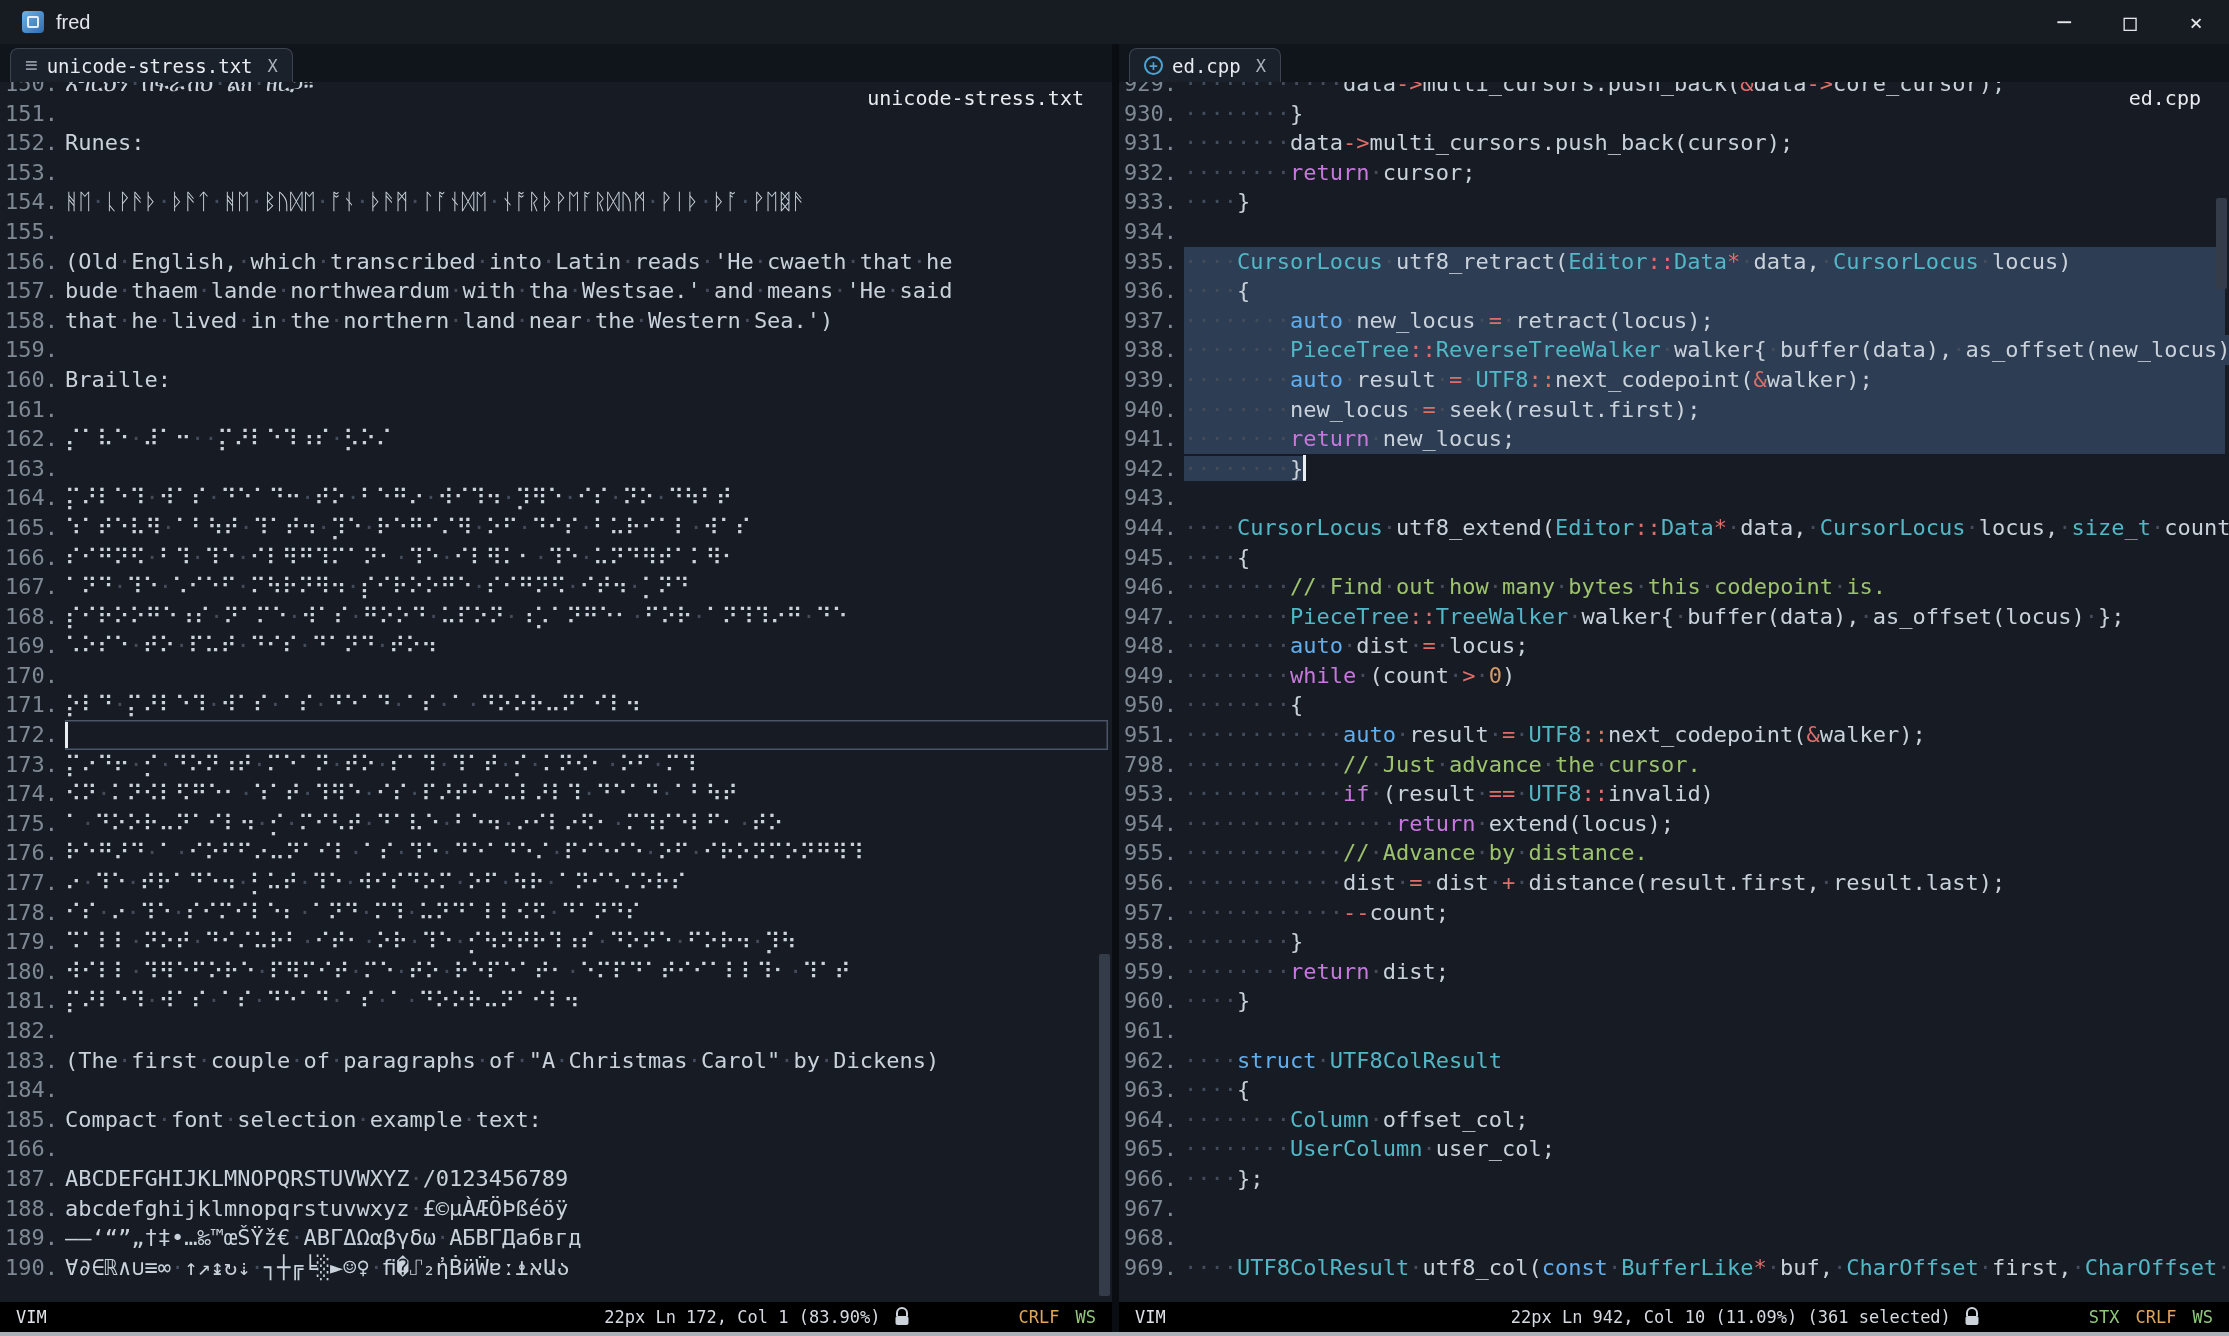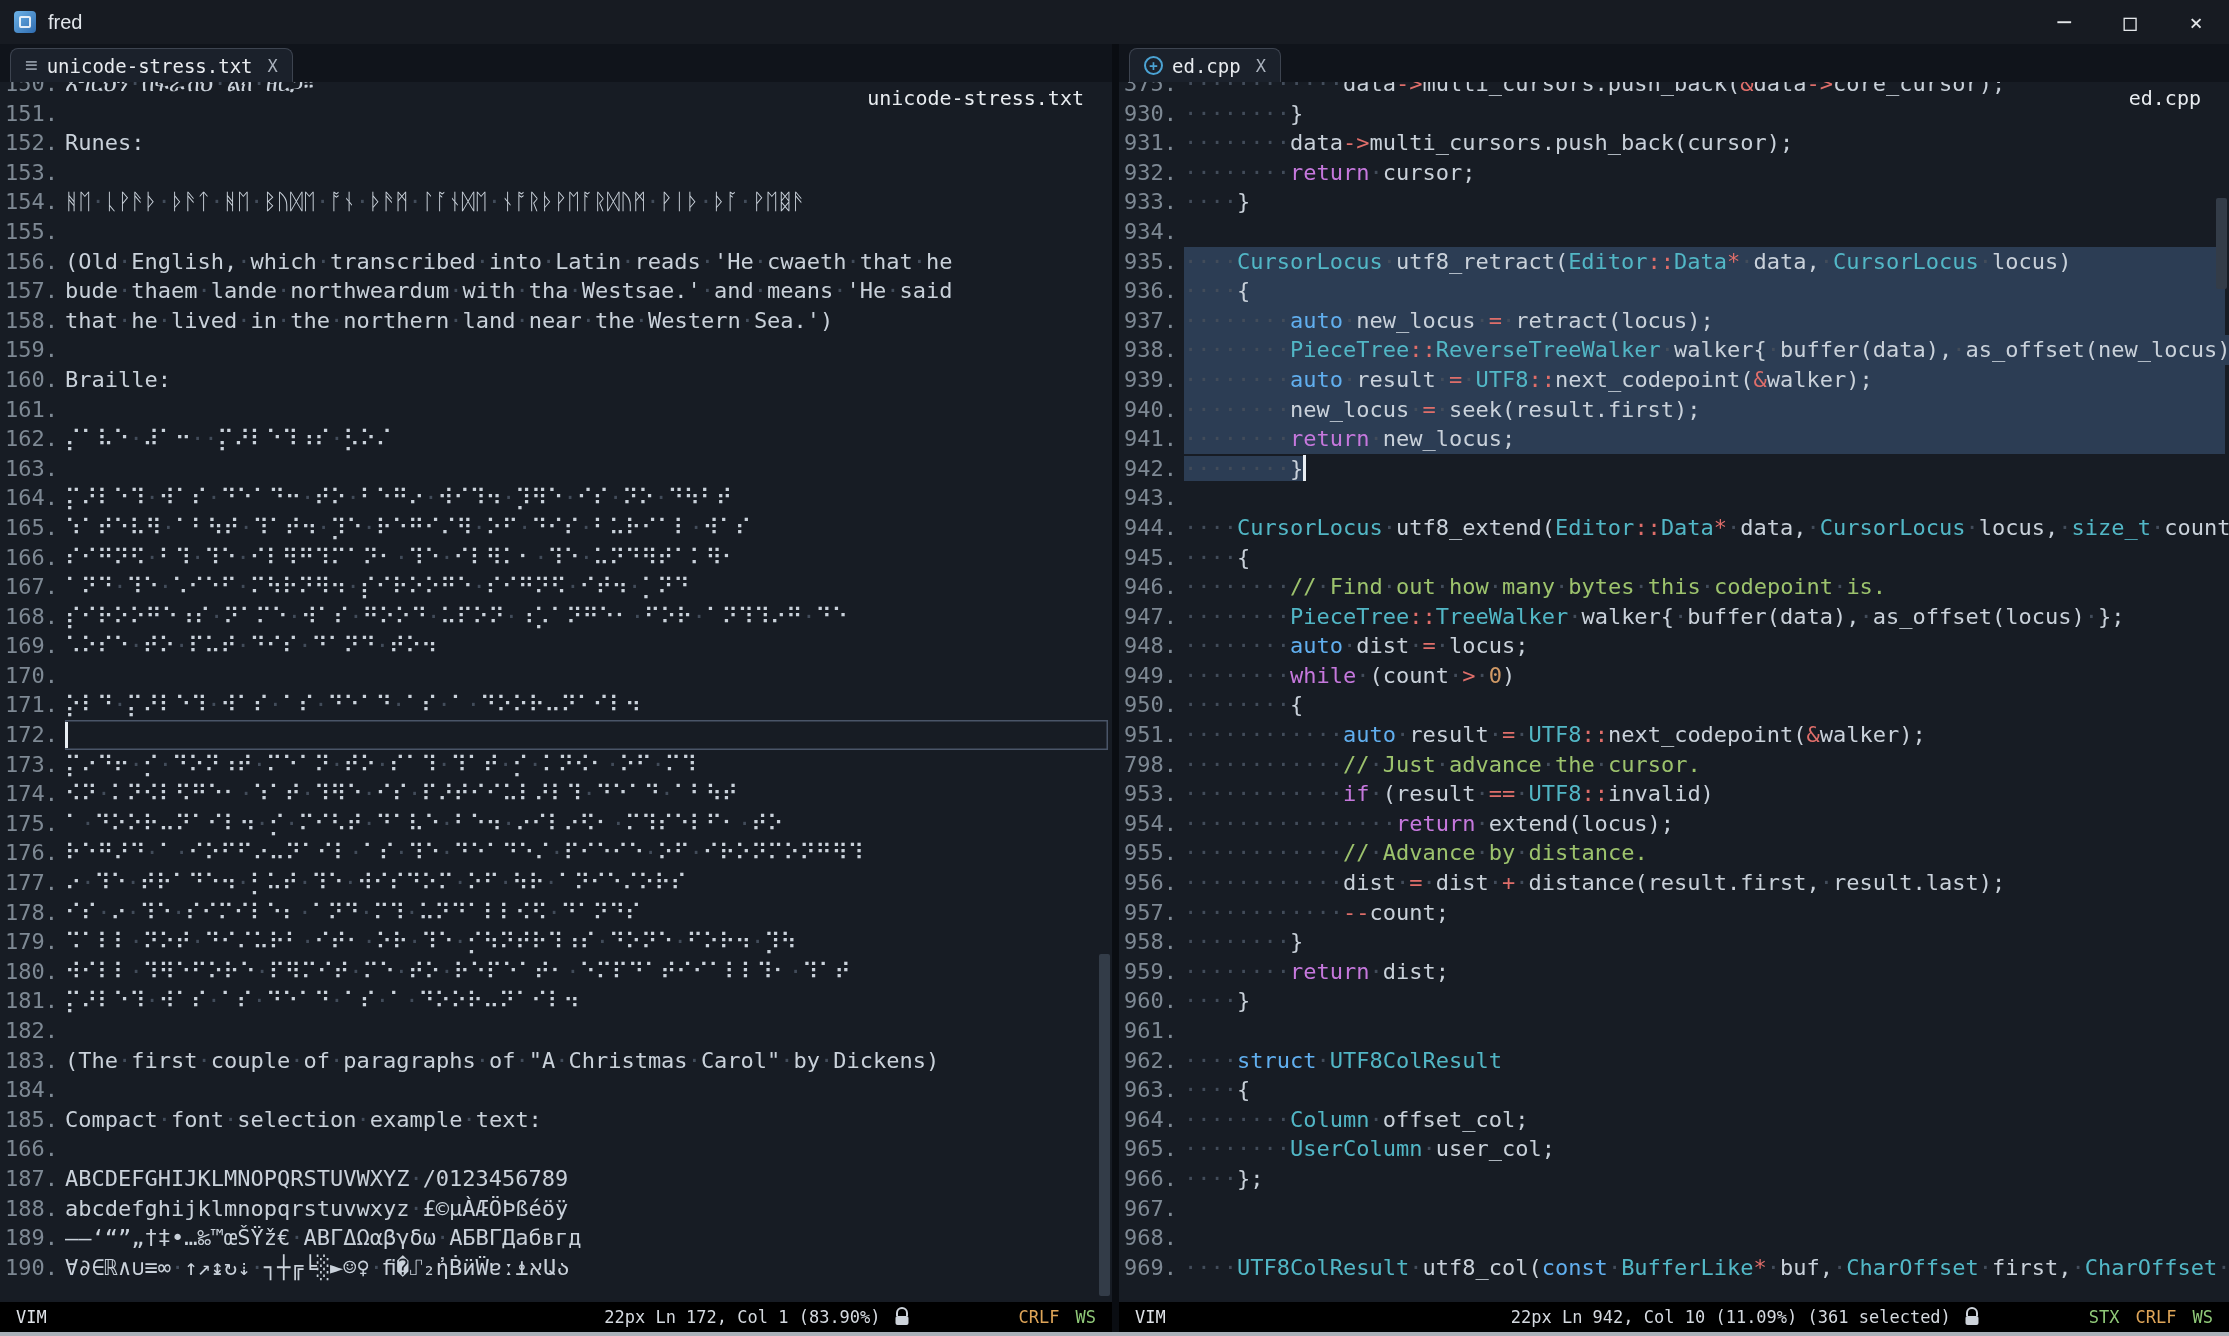--- a/index.html
+++ b/index.html
@@ -1,21 +1,21 @@
 <!DOCTYPE html>
 <html><head>
 <meta charset="utf-8">
 <style>
   *{margin:0;padding:0;box-sizing:border-box}
   html,body{width:2229px;height:1336px;overflow:hidden}
   body{background:#14181f;font-family:"DejaVu Sans Mono","DejaVu Sans",monospace}
   .window{width:100%;height:100%;display:flex;flex-direction:column;background:#171c24}
 
   
-  .titlebar{height:44px;background:#171b22;display:flex;align-items:center;padding-left:14px;flex-shrink:0}
+  .titlebar{height:44px;background:#171b22;display:flex;align-items:center;padding-left:22px;flex-shrink:0}
   .app-icon{width:22px;height:22px;border-radius:4px;background:linear-gradient(135deg,#6db3e8,#2f6cb0);margin-right:12px;position:relative;flex-shrink:0}
   .app-icon::after{content:"";position:absolute;inset:5px;border:2px solid rgba(255,255,255,.85);border-radius:2px}
   .title-text{color:#e2e6eb;font-size:20px;font-family:"Liberation Sans",sans-serif}
   .win-controls{margin-left:auto;display:flex;height:100%}
   .win-btn{width:66px;height:100%;display:flex;align-items:center;justify-content:center;color:#e4e7ea;font-size:22px}
 
   
   .main{flex:1;display:flex;min-height:0}
   .pane{display:flex;flex-direction:column;min-width:0}
   #left-pane{width:1112px;flex-shrink:0}
@@ -159,21 +159,21 @@
     <section class="pane" id="right-pane">
       <div class="tabbar">
         <div class="tab">
           <span class="cpp-icon">+</span>
           <span class="tab-label">ed.cpp</span>
           <span class="tab-close">X</span>
         </div>
       </div>
       <div class="editor">
         <div class="lines" id="right-lines">
-            <div class="row"><span class="ln">375.</span><span class="code"><span class="w">············</span><span class="p">data</span><span class="o">-&gt;</span><span class="p">multi_cursors.push_back(</span><span class="o">&amp;</span><span class="p">data</span><span class="o">-&gt;</span><span class="p">core_cursor);</span></span></div>
+            <div class="row"><span class="ln">929.</span><span class="code"><span class="w">············</span><span class="p">data</span><span class="o">-&gt;</span><span class="p">multi_cursors.push_back(</span><span class="o">&amp;</span><span class="p">data</span><span class="o">-&gt;</span><span class="p">core_cursor);</span></span></div>
             <div class="row"><span class="ln">930.</span><span class="code"><span class="w">········</span><span class="p">}</span></span></div>
             <div class="row"><span class="ln">931.</span><span class="code"><span class="w">········</span><span class="p">data</span><span class="o">-&gt;</span><span class="p">multi_cursors.push_back(cursor);</span></span></div>
             <div class="row"><span class="ln">932.</span><span class="code"><span class="w">········</span><span class="k">return</span><span class="p"><span class="w">·</span>cursor;</span></span></div>
             <div class="row"><span class="ln">933.</span><span class="code"><span class="w">····</span><span class="p">}</span></span></div>
             <div class="row"><span class="ln">934.</span><span class="code"></span></div>
             <div class="row selfull"><span class="ln">935.</span><span class="code"><span class="w">····</span><span class="t">CursorLocus</span><span class="p"><span class="w">·</span>utf8_retract(</span><span class="t">Editor</span><span class="o">::</span><span class="t">Data</span><span class="o">*</span><span class="p"><span class="w">·</span>data,<span class="w">·</span></span><span class="t">CursorLocus</span><span class="p"><span class="w">·</span>locus)</span></span></div>
             <div class="row selfull"><span class="ln">936.</span><span class="code"><span class="w">····</span><span class="p">{</span></span></div>
             <div class="row selfull"><span class="ln">937.</span><span class="code"><span class="w">········</span><span class="d">auto</span><span class="p"><span class="w">·</span>new_locus<span class="w">·</span></span><span class="o">=</span><span class="p"><span class="w">·</span>retract(locus);</span></span></div>
             <div class="row selfull"><span class="ln">938.</span><span class="code"><span class="w">········</span><span class="t">PieceTree</span><span class="o">::</span><span class="t">ReverseTreeWalker</span><span class="p"><span class="w">·</span>walker{<span class="w">·</span>buffer(data),<span class="w">·</span>as_offset(new_locus)};</span></span></div>
             <div class="row selfull"><span class="ln">939.</span><span class="code"><span class="w">········</span><span class="d">auto</span><span class="p"><span class="w">·</span>result<span class="w">·</span></span><span class="o">=</span><span class="p"><span class="w">·</span></span><span class="t">UTF8</span><span class="o">::</span><span class="p">next_codepoint(</span><span class="o">&amp;</span><span class="p">walker);</span></span></div>

